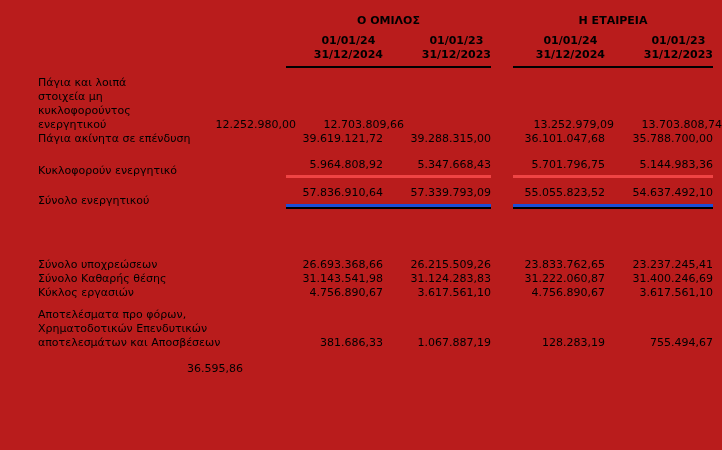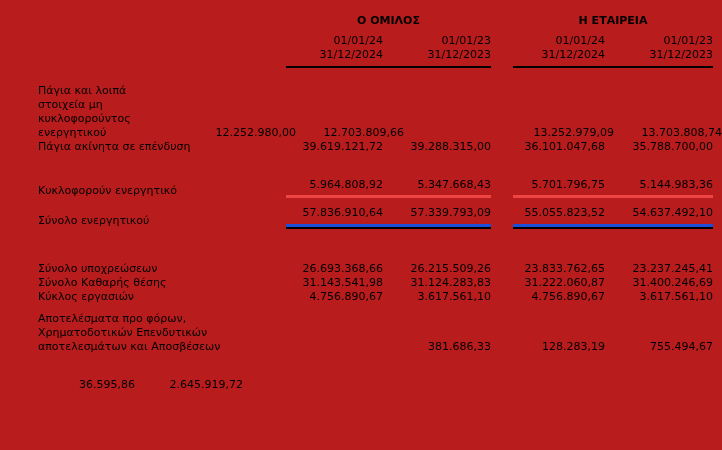--- a/index.html
+++ b/index.html
@@ -22,33 +22,33 @@
   .grpB{display:flex;width:200px;justify-content:flex-end;}
   .gap{width:22px;flex:0 0 22px;}
   .num{text-align:right;}
   .c1{width:97px;}
   .c2{width:108px;}
   .c3{width:92px;}
   .c4{width:108px;}
   
   .grp-title{display:block;width:100%;text-align:center;font-weight:bold;}
   .dates .grpA,.dates .grpB{border-bottom:2px solid #000;padding-bottom:4px;}
-  .datebox{display:inline-block;font-weight:normal;}
+  .datebox{display:inline-block;text-align:center;font-weight:bold;}
   .datecell{display:flex;justify-content:flex-end;}
   
   .ruled .grpA,.ruled .grpB{border-bottom:3px solid #ef4444;padding-bottom:3px;}
   .dbl .grpA,.dbl .grpB{position:relative;border-bottom:4px solid #1d4ed8;padding-bottom:4px;}
   .dbl .grpA::after,.dbl .grpB::after{
     content:"";position:absolute;left:0;right:0;bottom:-5px;
     border-bottom:2px solid #000;
   }
   
-  .mt6{margin-top:6px;}  .mt8{margin-top:8px;}.mt12{margin-top:24px;}
-  .mt13{}.mt14{margin-top:16px;gap:48px;}
-  .mt34{margin-top:34px;}
+  .mt6{margin-top:6px;}  .mt8{margin-top:8px;}.mt12{margin-top:12px;}
+  .mt13{}.mt14{margin-top:8px;gap:48px;}
+  .mt34{margin-top:50px;}
 </style>
 </head>
 <body>
 
 <div class="page">
 
   <div class="row">
     <div class="lbl"></div>
     <div class="grpA">
       <span class="grp-title">Ο ΟΜΙΛΟΣ</span>
@@ -183,30 +183,30 @@
       <div class="num c4">3.617.561,10</div>
     </div>
   </div>
 
   <div class="row bold mt8">
     <div class="lbl">Αποτελέσματα προ φόρων,
 Χρηματοδοτικών Επενδυτικών
 αποτελεσμάτων και Αποσβέσεων</div>
     <div class="grpA">
       <div class="num c1">381.686,33</div>
+      <div class="num c2">1.067.887,19</div>
     </div>
     <div class="gap"></div>
     <div class="grpB">
       <div class="num c3">128.283,19</div>
       <div class="num c4">755.494,67</div>
     </div>
   </div>
 
 
   <div class="row bold mt12">
     <div class="grpA">
       <div class="num c1">36.595,86</div>
-      <div class="num c2">2.645.919,72</div>
     </div>
     <div class="gap"></div>
   </div>
 
 </div>
 
 </body></html>

